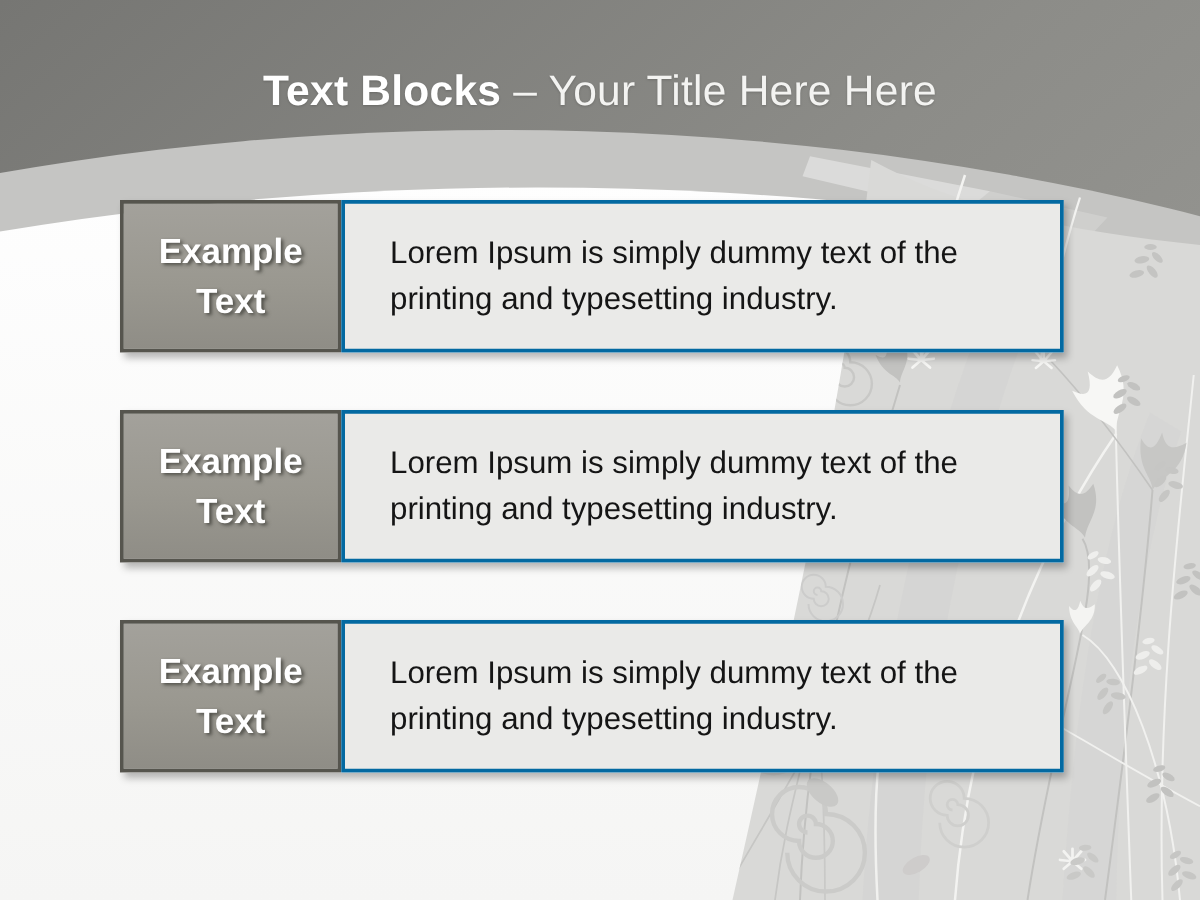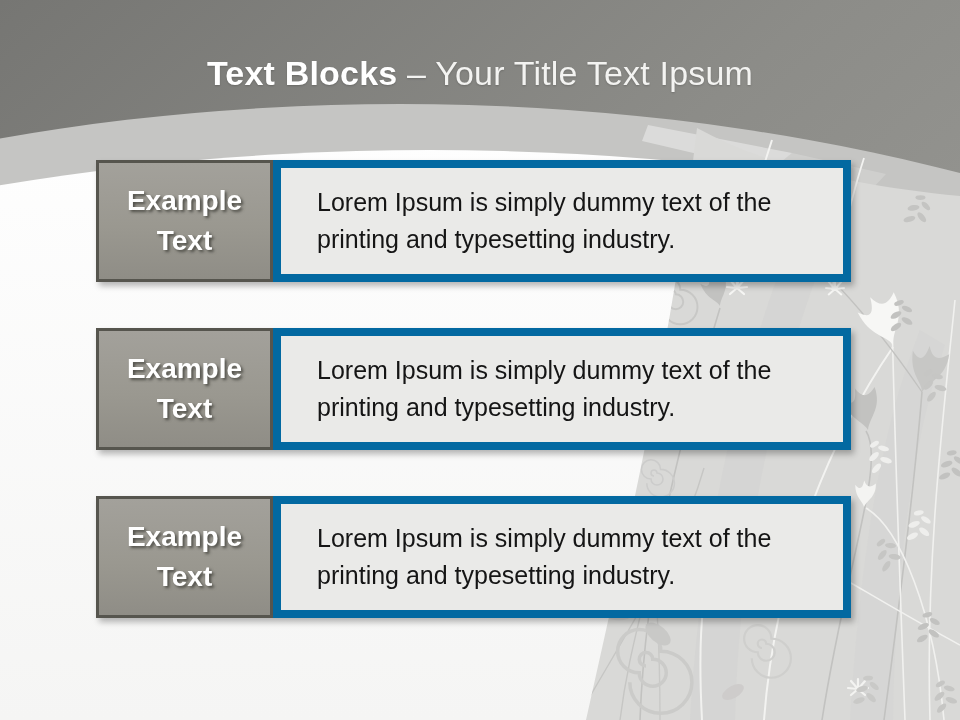--- a/index.html
+++ b/index.html
@@ -29,21 +29,21 @@
   .block-label{
     box-sizing:border-box;width:177px;flex:none;
     border:3px solid #56554e;
     background:linear-gradient(180deg,#a3a19b 0%,#9a9890 55%,#8f8d86 100%);
     display:flex;flex-direction:column;justify-content:center;
     text-align:center;font-weight:bold;font-size:28px;line-height:40px;
     color:#ffffff;text-shadow:2px 2px 3px rgba(45,45,40,.7);
   }
   .block-body{
     box-sizing:border-box;flex:1;
-    border:8px solid #0369a1;
+    border:3px solid #0369a1;
     background:#eaeae8;
     display:flex;align-items:center;
     padding:0 12px 0 36px;
     font-size:25px;line-height:37px;color:#151515;
   }
   .block-body .body-text{max-width:538px;}
 </style>
 </head>
 <body>
 
@@ -154,21 +154,21 @@
         <use href="#sprig" transform="translate(948,710) rotate(-10)" fill="#c6c6c4"></use>
         <use href="#sprig" transform="translate(864,705) rotate(15)" fill="#c9c9c7"></use>
         <use href="#sprig" transform="translate(918,540) rotate(8)" fill="#eeeeec"></use>
         <use href="#sprig" transform="translate(883,470) rotate(-12)" fill="#efefed"></use>
       </g>
     </g>
   </svg>
 
   <div class="slide-title">
     <span class="t-bold">Text Blocks</span>
-    <span class="t-reg">– Your Title Text Ipsum</span>
+    <span class="t-reg">– Your Title Here Here</span>
   </div>
 
   <div class="block b1">
     <div class="block-label">
       <div>Example</div>
       <div>Text</div>
     </div>
     <div class="block-body">
       <div class="body-text">Lorem Ipsum is simply dummy text of the printing and typesetting industry.</div>
     </div>

